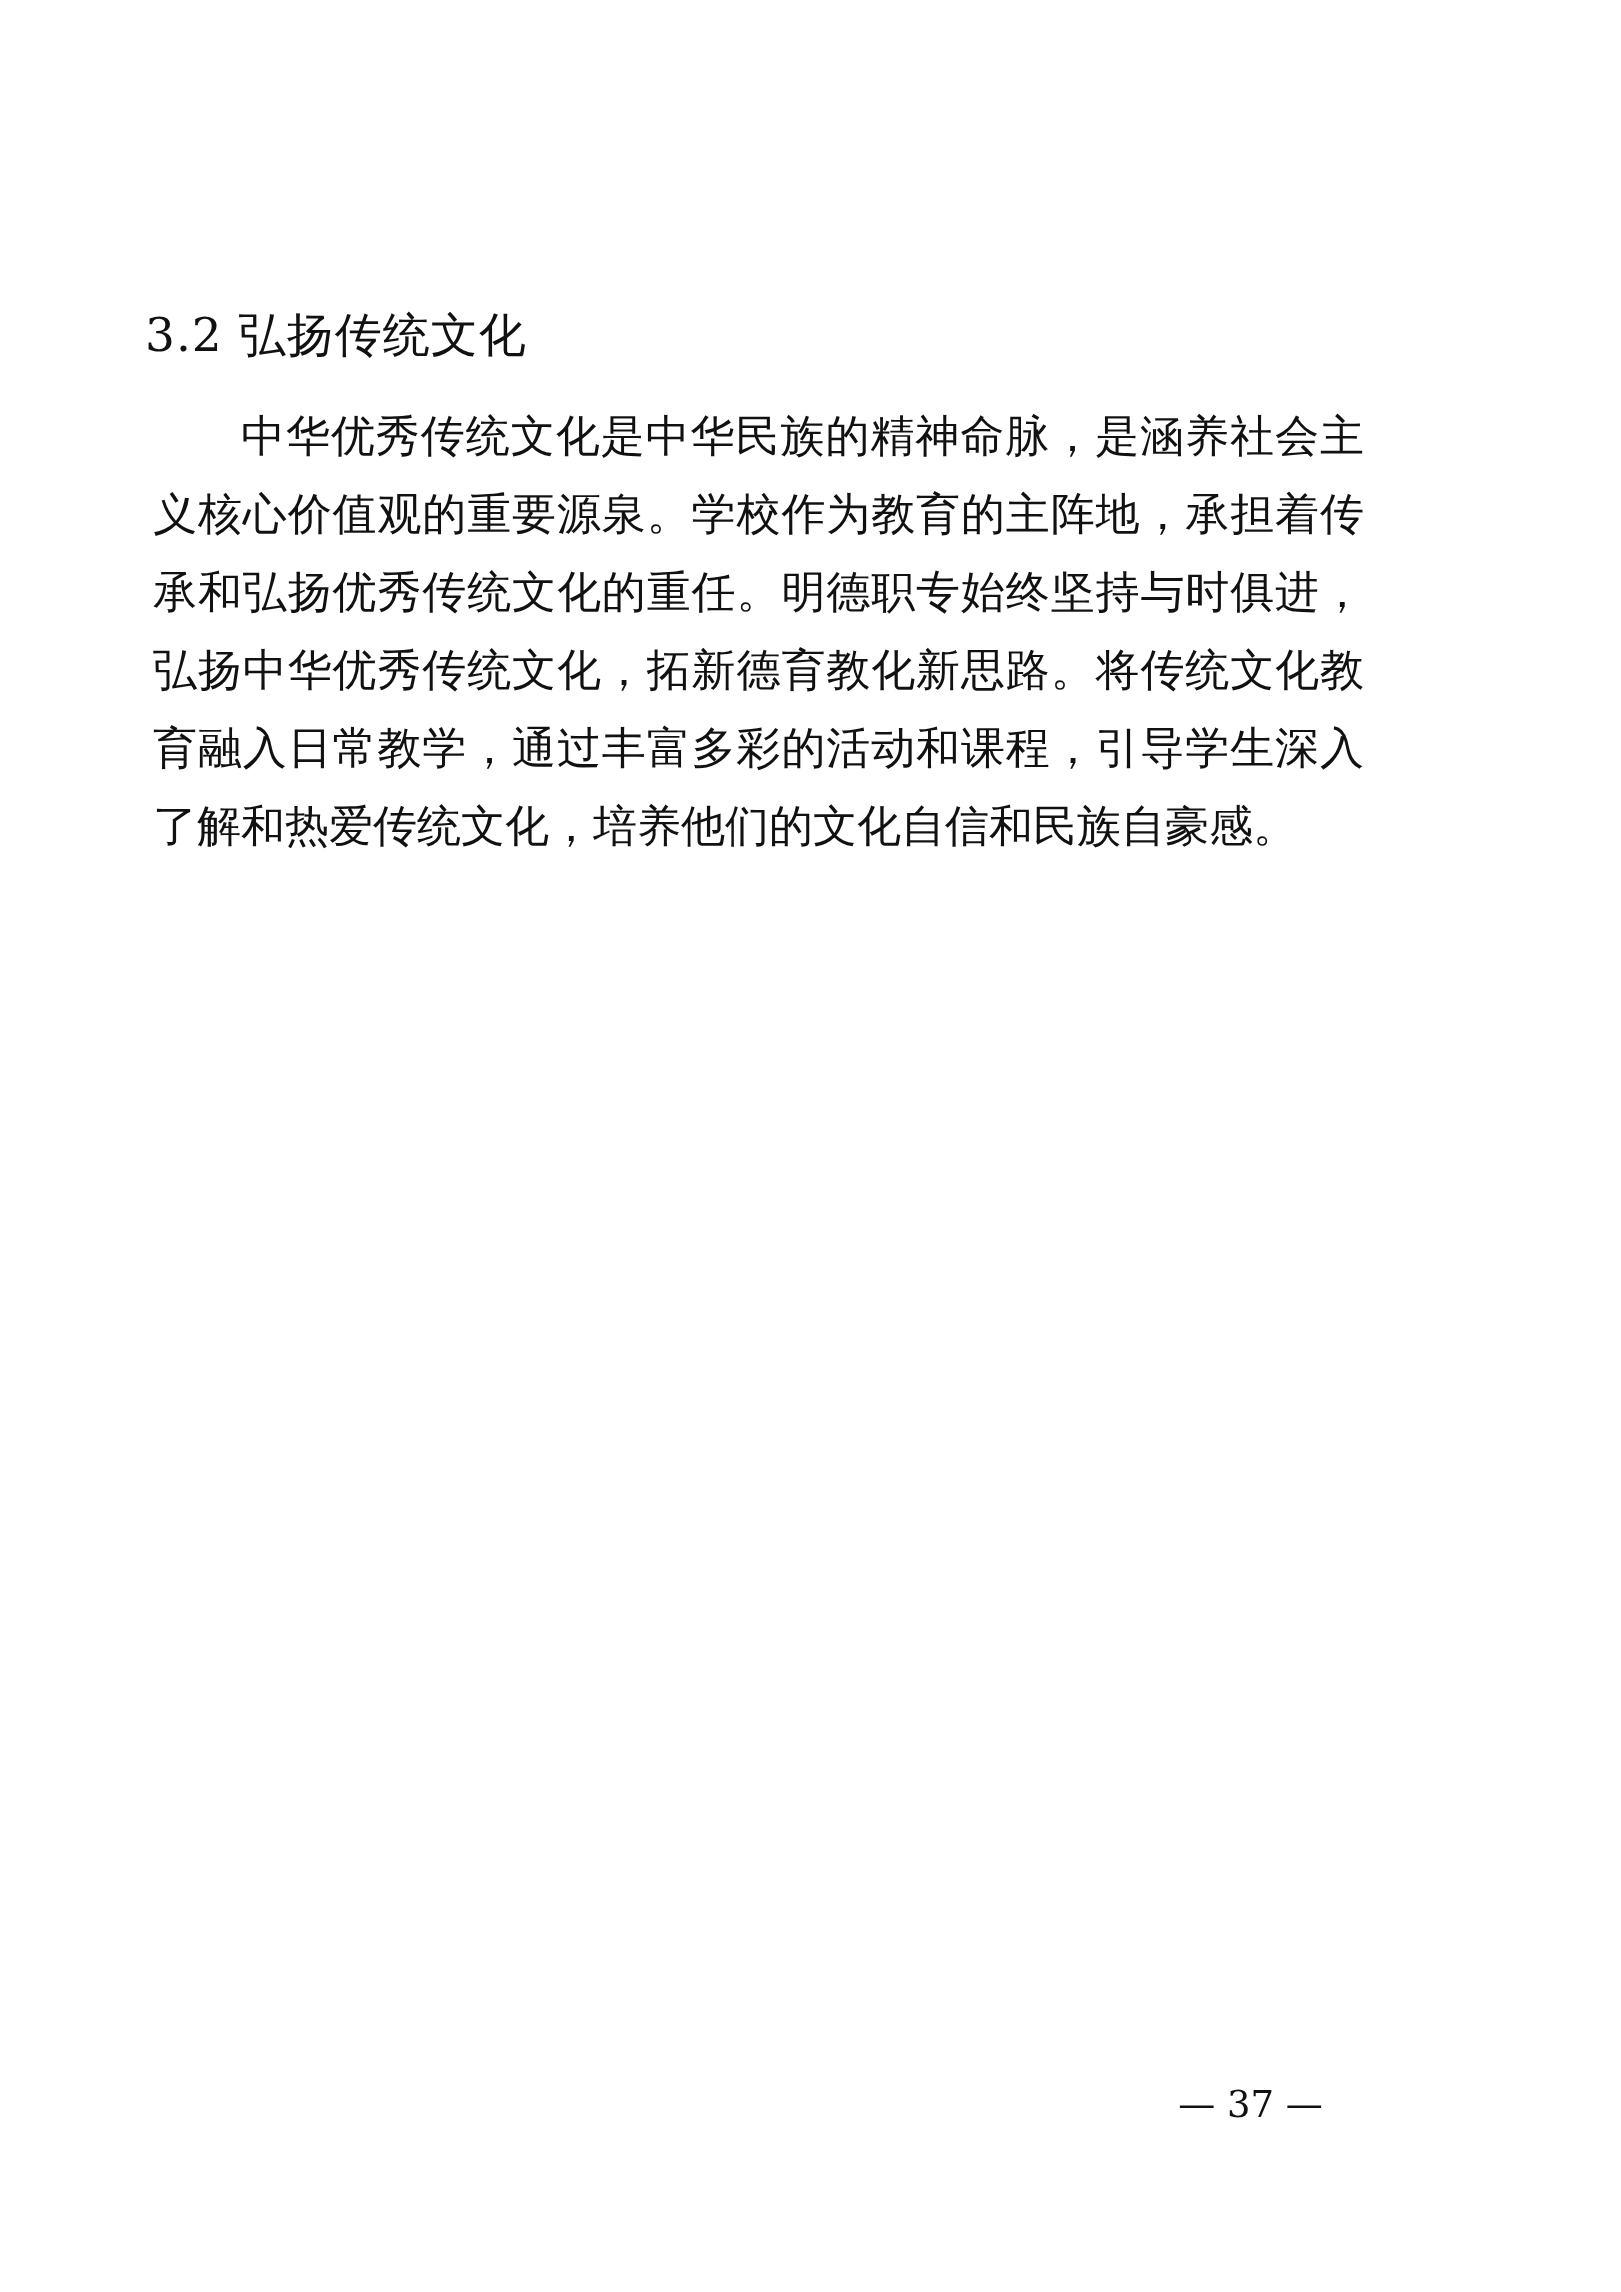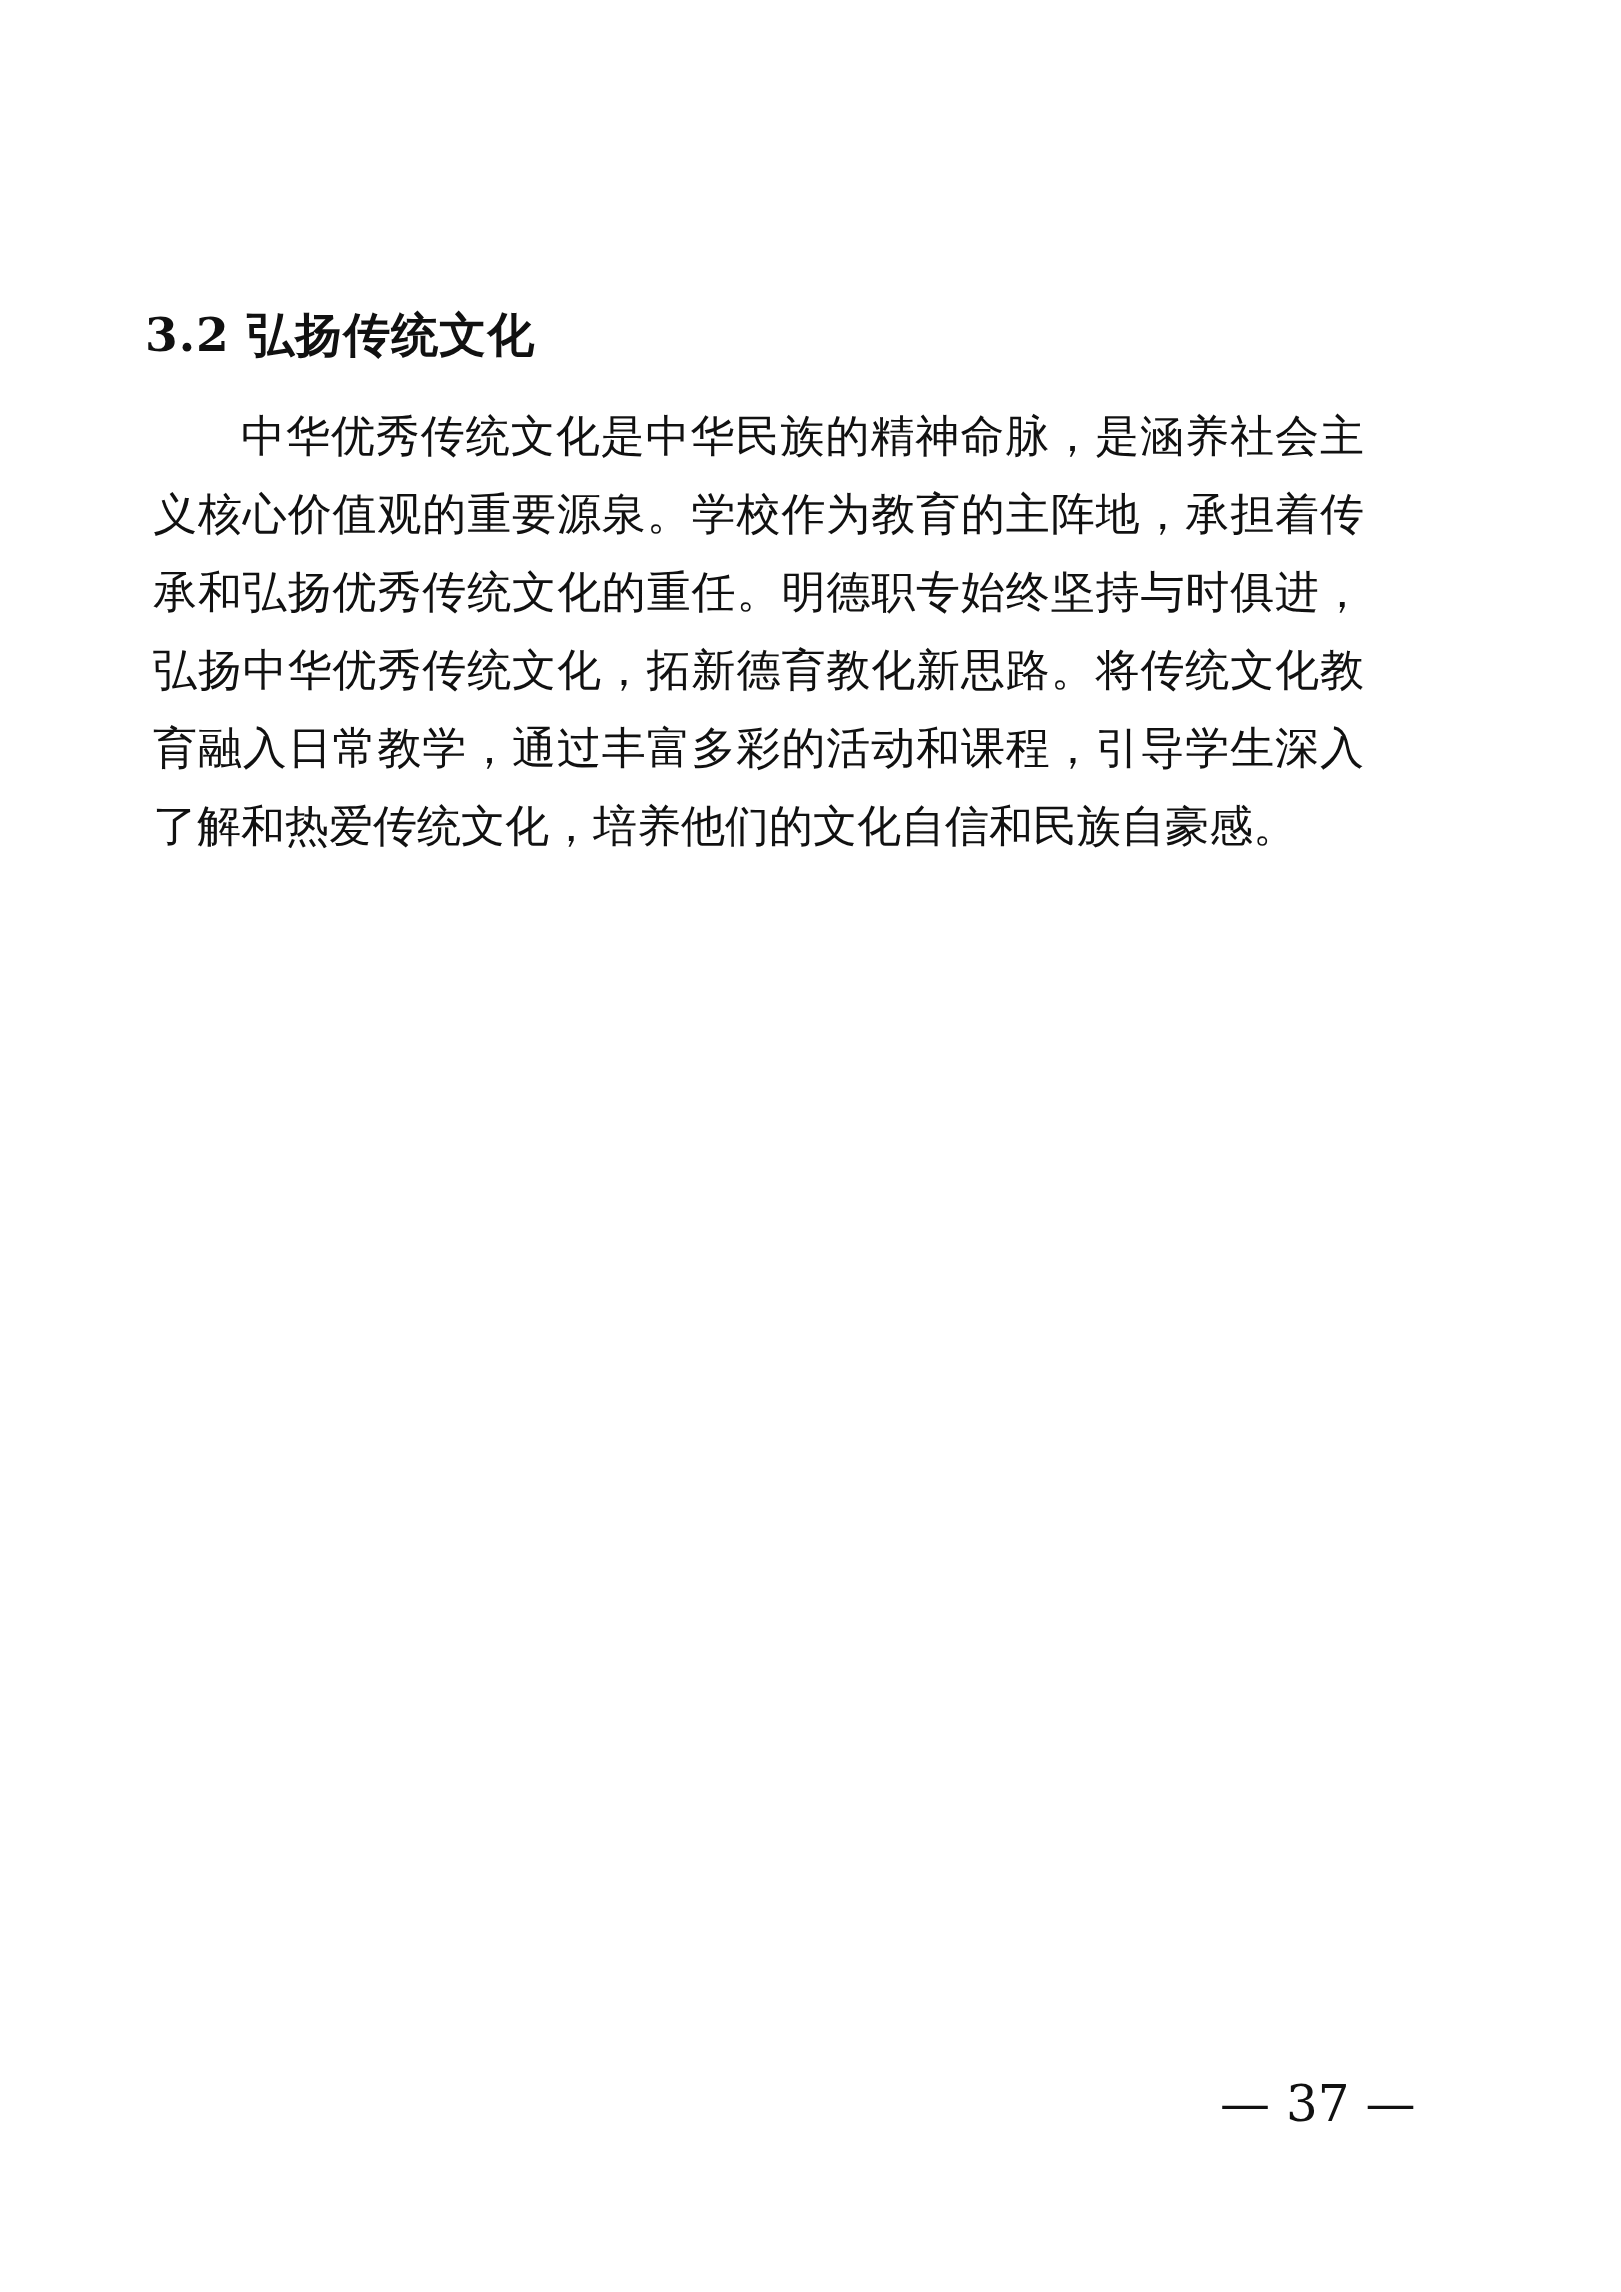--- a/index.html
+++ b/index.html
@@ -22,40 +22,41 @@
   }
   .content {
     position: absolute;
     left: 145px;
     top: 305px;
     width: 1227px;
   }
   .section-heading {
     font-size: 47px;
     line-height: 59px;
-    font-weight: 700;
+    font-weight: 400;
     margin: 0 0 33px 0;
     letter-spacing: 1px;
   }
   .body-paragraph {
     font-size: 44px;
     line-height: 78px;
     margin: 8px;
     text-align: justify;
     text-align-last: left;
     text-indent: 88px;
     letter-spacing: 0px;
   }
   .page-number {
     position: absolute;
     top: 2080px;
-    left: 1220px;
+    left: 1172px;
     width: 157px;
-    font-size: 50px;
+    font-size: 37px;
     line-height: 49px;
+    text-align: center;
     white-space: nowrap;
   }
 </style>
 </head>
 <body>
 
 <div class="page">
   <div class="content">
     <h2 class="section-heading">3.2 弘扬传统文化</h2>
     <p class="body-paragraph">中华优秀传统文化是中华民族的精神命脉，是涵养社会主义核心价值观的重要源泉。学校作为教育的主阵地，承担着传承和弘扬优秀传统文化的重任。明德职专始终坚持与时俱进，弘扬中华优秀传统文化，拓新德育教化新思路。将传统文化教育融入日常教学，通过丰富多彩的活动和课程，引导学生深入了解和热爱传统文化，培养他们的文化自信和民族自豪感。</p>

